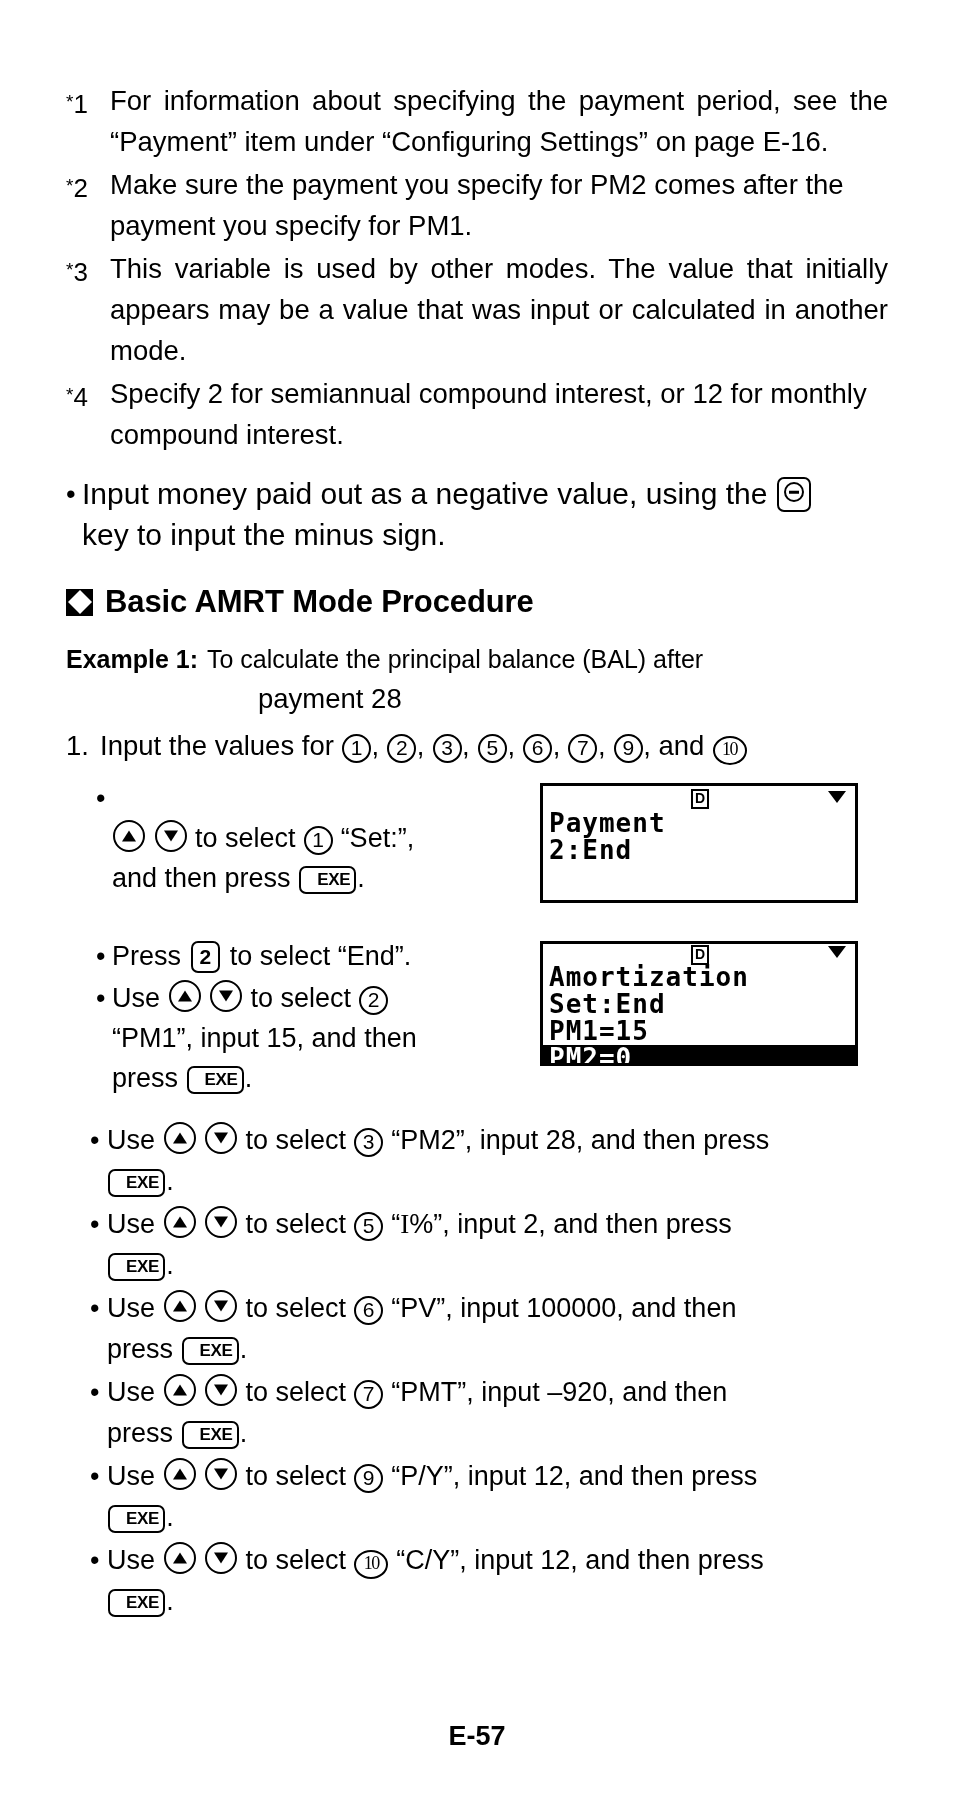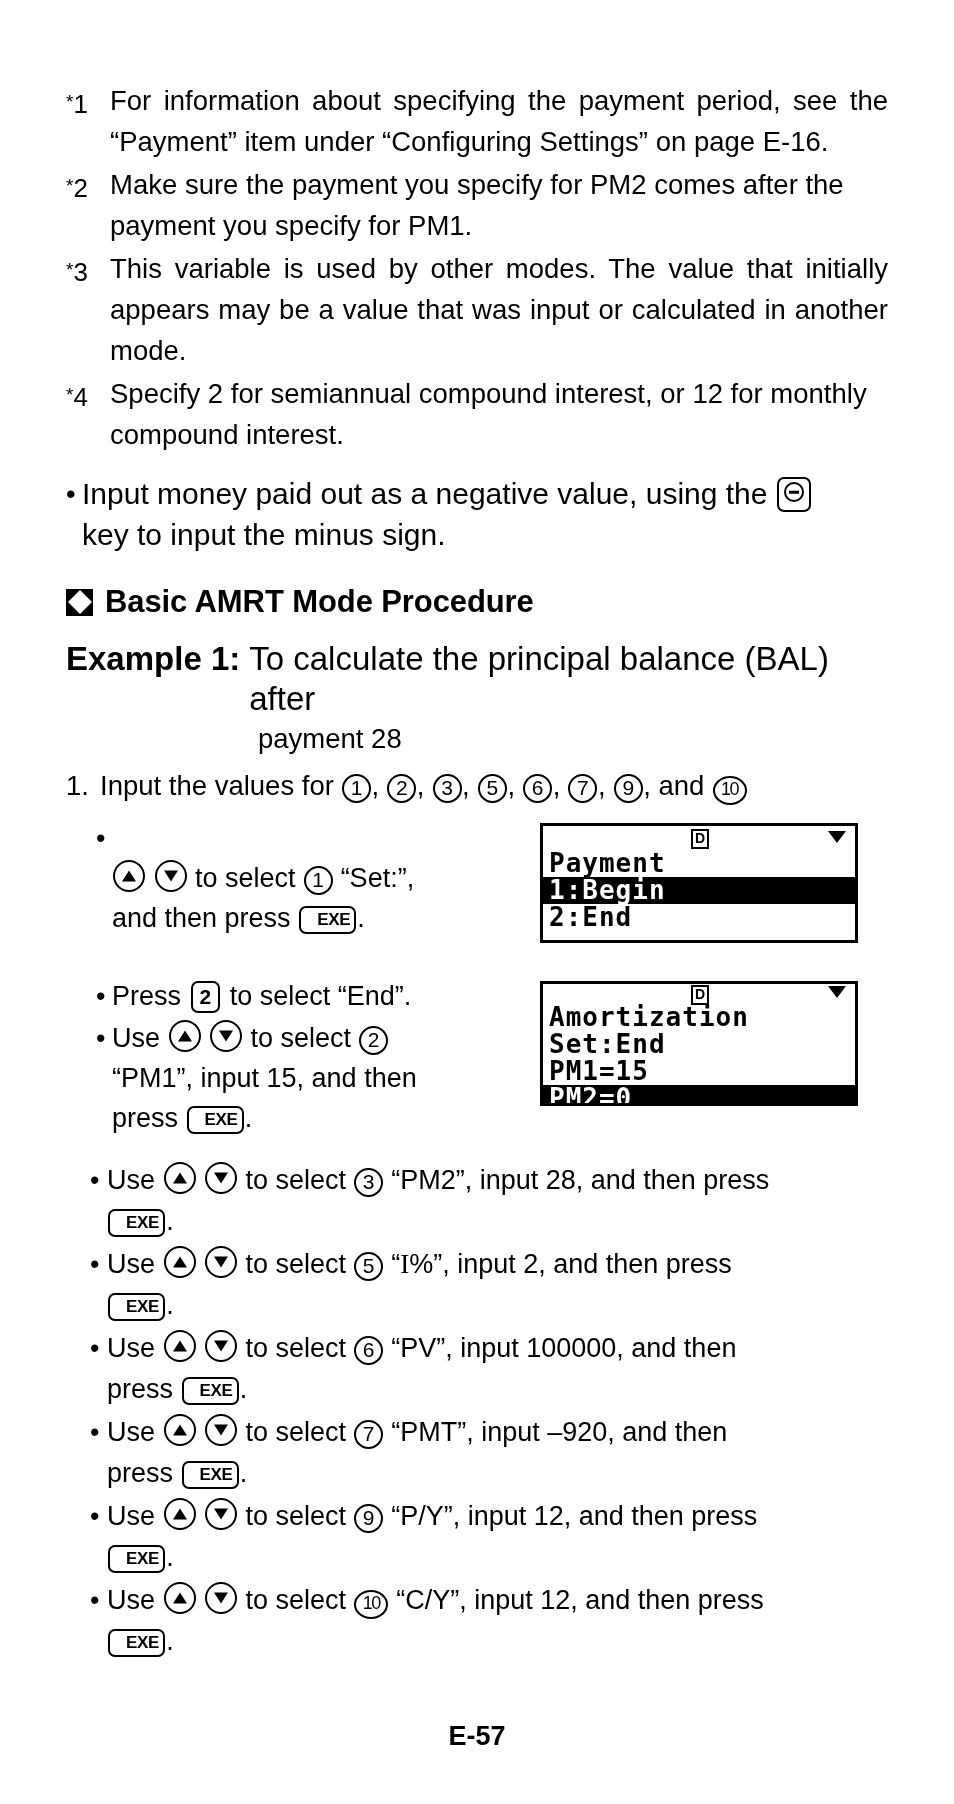--- a/index.html
+++ b/index.html
@@ -96,22 +96,22 @@
     line-height: 34px;
     letter-spacing: -0.1px;
   }
 
   
   .example-block {
     margin-bottom: 6px;
   }
   .example-line1 {
     display: flex;
-    align-items: flex-start;
-    font-size: 33px;
+    align-items: center;
+    font-size: 25px;
     line-height: 40px;
   }
   .example-label {
     font-weight: bold;
     white-space: nowrap;
     margin-right: 9px;
   }
   .example-line2 {
     font-size: 27.5px;
     line-height: 40px;
@@ -274,20 +274,21 @@
     padding: 0 3px;
     vertical-align: 0px;
     margin: 0 0.5px;
   }
   .circnum.two-dig {
     border-radius: 50%;
     min-width: 26px;
     font-size: 18px;
     letter-spacing: -1.5px;
     padding: 0 2px;
+    font-family: Liberation Serif, serif;
   }
   .serif-i {
     font-family: "Liberation Serif", serif;
     font-style: normal;
   }
 
   
   .lcd {
     position: absolute;
     border: 3px solid #000;
@@ -453,21 +454,20 @@
       </div>
 
     </div>
 
     <div class="lcd" style="left:474px; top:5px; width:318px; height:120px;">
       <div class="lcd-ind">
         <div class="lcd-d" style="left:148px;">D</div>
         <div class="lcd-dn"></div>
       </div>
       <div class="lcd-line">Payment</div>
-      <div class="lcd-line inv">1:Begin</div>
       <div class="lcd-line">2:End</div>
     </div>
 
     <div class="lcd" style="left:474px; top:163px; width:318px; height:125px;">
       <div class="lcd-ind" style="height:20px;">
         <div class="lcd-d" style="left:148px; top:1px;">D</div>
         <div class="lcd-dn" style="top:2px;"></div>
       </div>
       <div class="lcd-line">Amortization</div>
       <div class="lcd-line">Set:End</div>

